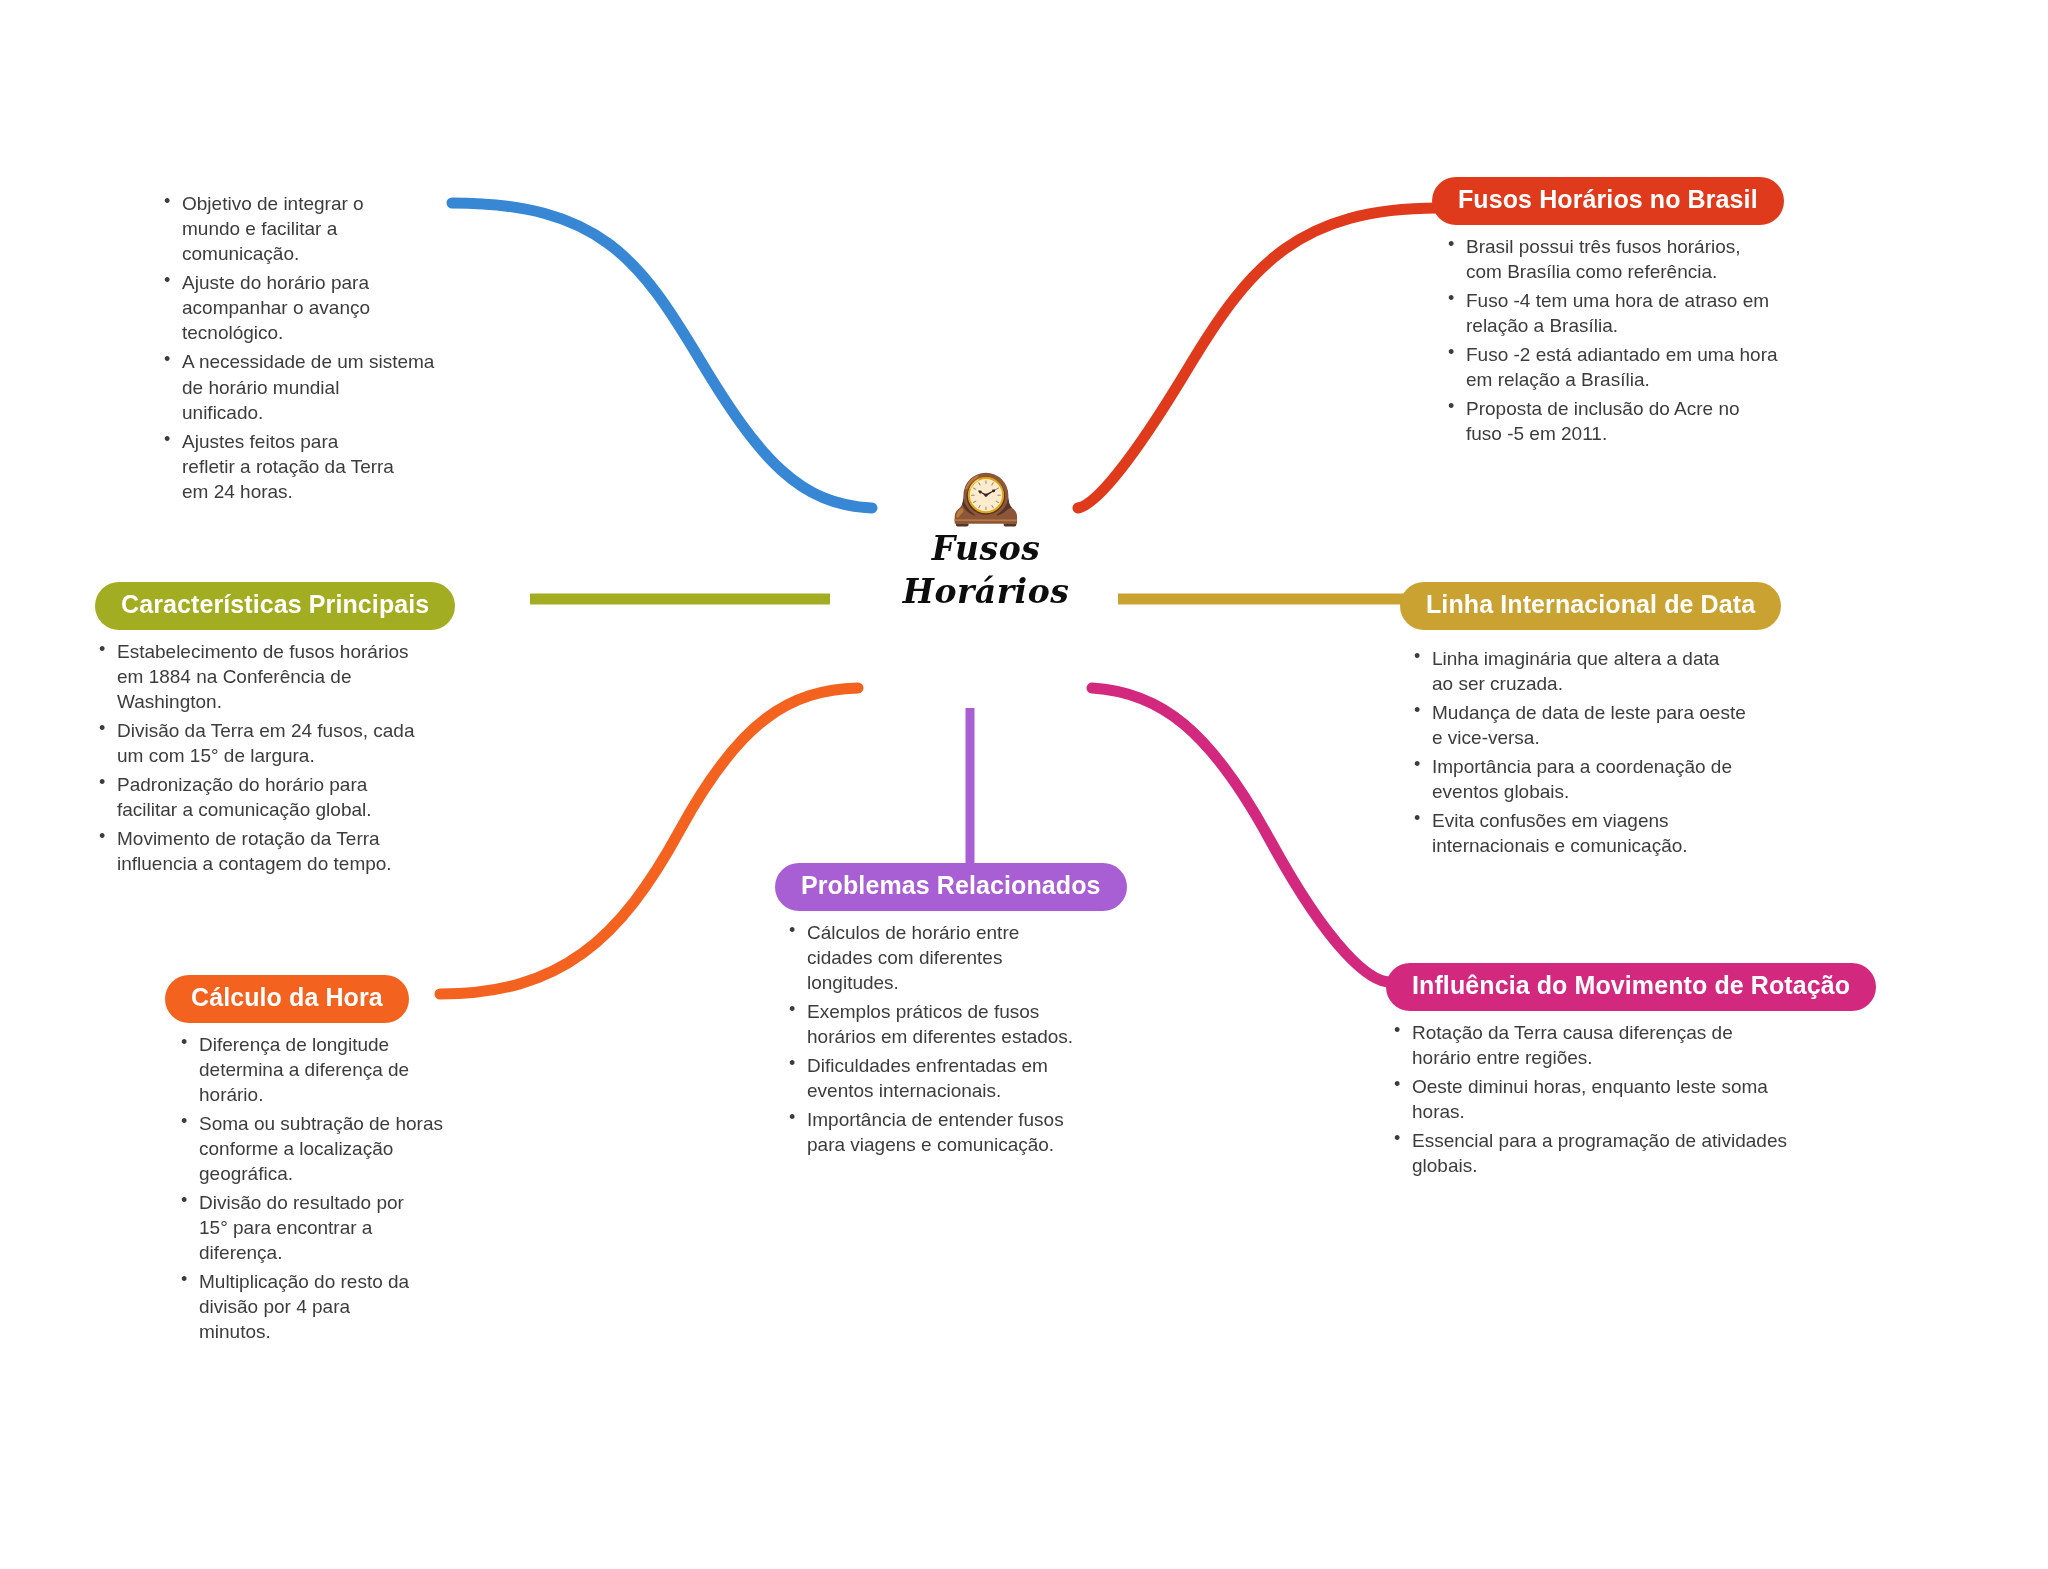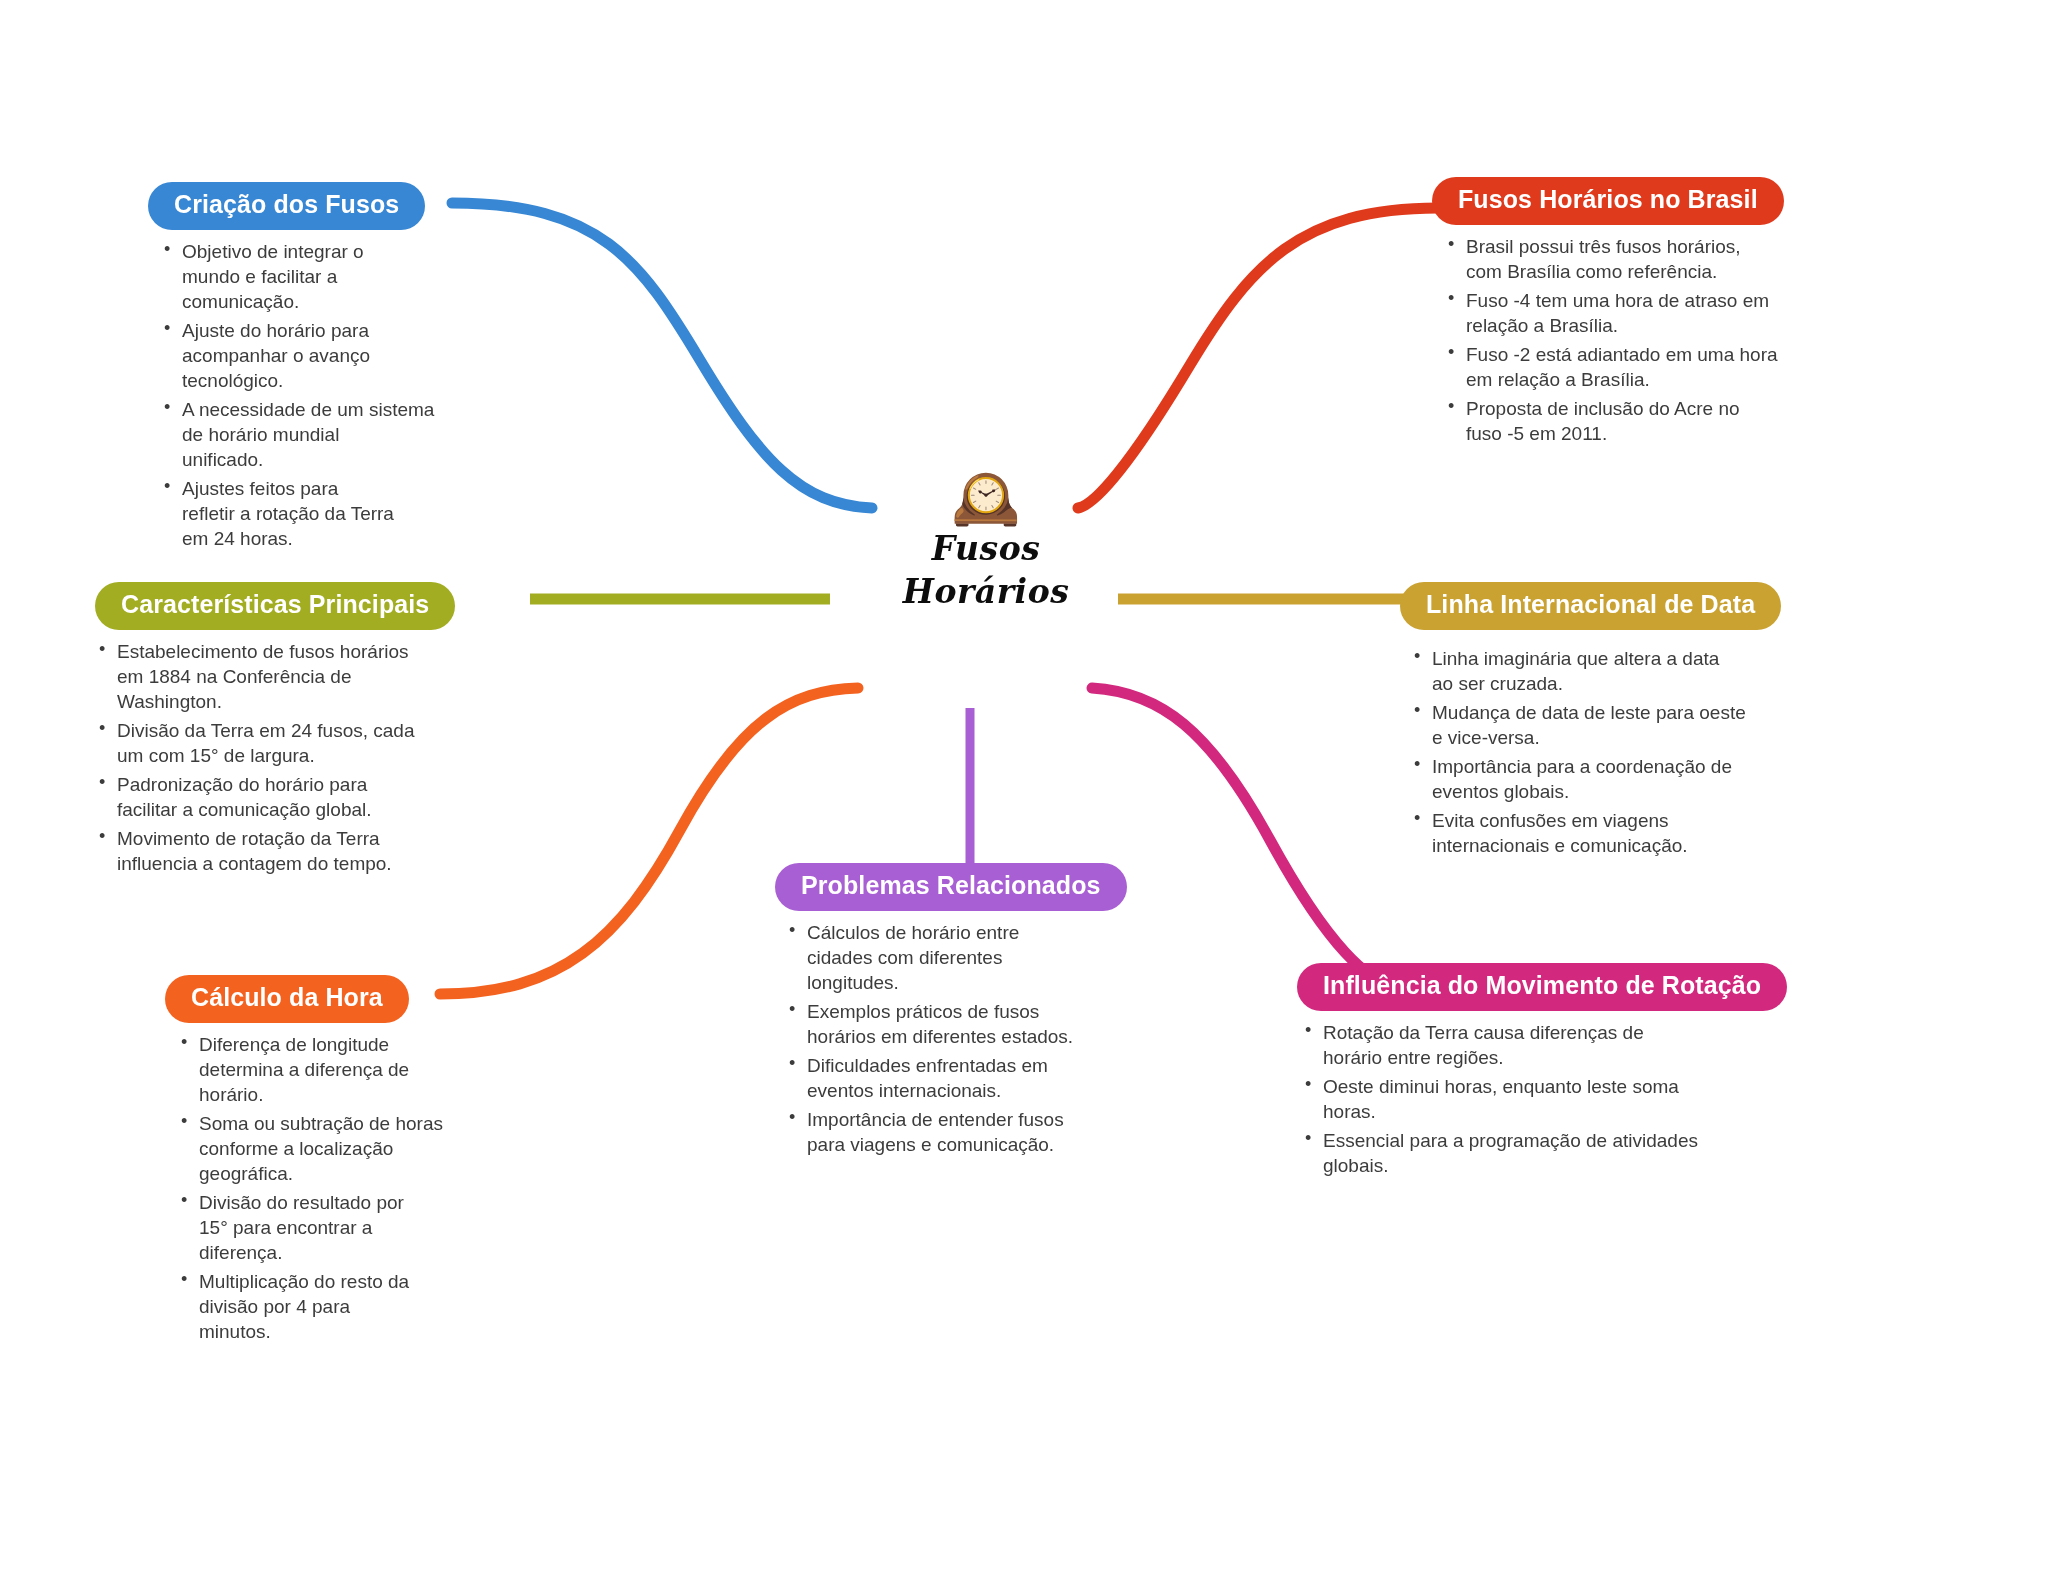--- a/index.html
+++ b/index.html
@@ -76,21 +76,21 @@
     letter-spacing: 0.5px;
   }
 
   
   #b-criacao      { left: 148px;  top: 182px;  width: 330px; }
   #b-brasil       { left: 1432px; top: 177px;  width: 430px; }
   #b-caracteristicas { left: 95px; top: 582px; width: 420px; }
   #b-linha        { left: 1400px; top: 582px;  width: 470px; }
   #b-calculo      { left: 165px;  top: 975px;  width: 320px; }
   #b-problemas    { left: 775px;  top: 863px;  width: 340px; }
-  #b-rotacao      { left: 1297px; top: 963px;  width: 580px; }
+  #b-rotacao      { left: 1386px; top: 963px;  width: 580px; }
 
   #b-criacao ul      { margin-left: 12px; }
   #b-brasil ul       { margin-left: 12px; }
   #b-caracteristicas ul { margin-left: 0px; }
   #b-linha ul        { margin-left: 10px; margin-top: 16px; }
   #b-calculo ul      { margin-left: 12px; }
   #b-problemas ul    { margin-left: 10px; }
   #b-rotacao ul      { margin-left: 4px; }
 </style>
 </head>
@@ -115,21 +115,20 @@
     <path d="M 1092 688 C 1160 692 1210 730 1270 840 C 1330 950 1370 982 1390 982" fill="none" stroke="#D2297E" stroke-width="11" stroke-linecap="round"></path>
   </svg>
 
   <div id="center-node">
     <span id="center-icon">🕰️</span>
     <div id="center-title">Fusos
 Horários</div>
   </div>
 
   <div class="branch" id="b-criacao">
-    <span class="pill" style="background:#3787D4">Criação dos Fusos</span>
     <ul class="bullets">
       <li>Objetivo de integrar o
 mundo e facilitar a
 comunicação.</li>
       <li>Ajuste do horário para
 acompanhar o avanço
 tecnológico.</li>
       <li>A necessidade de um sistema
 de horário mundial
 unificado.</li>

